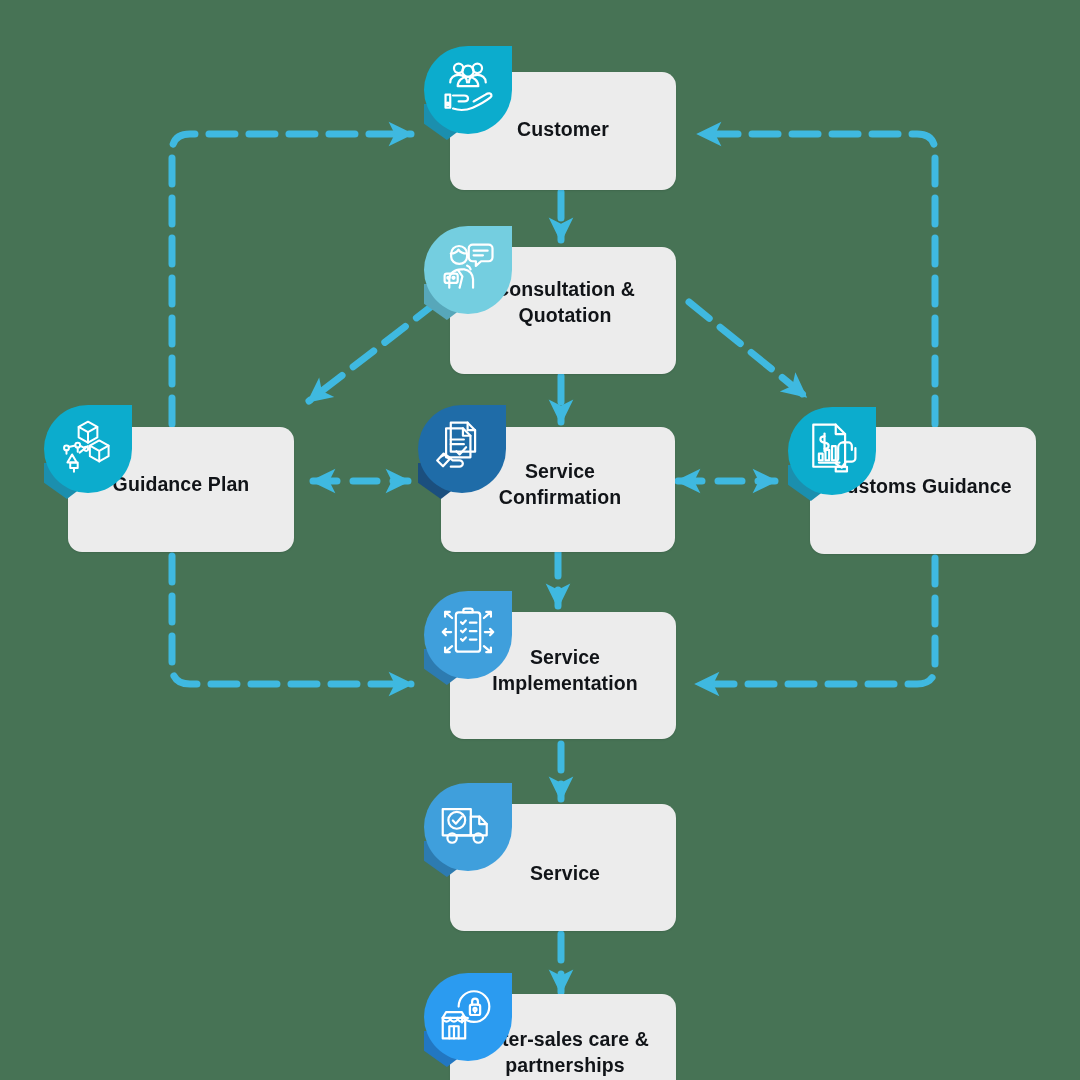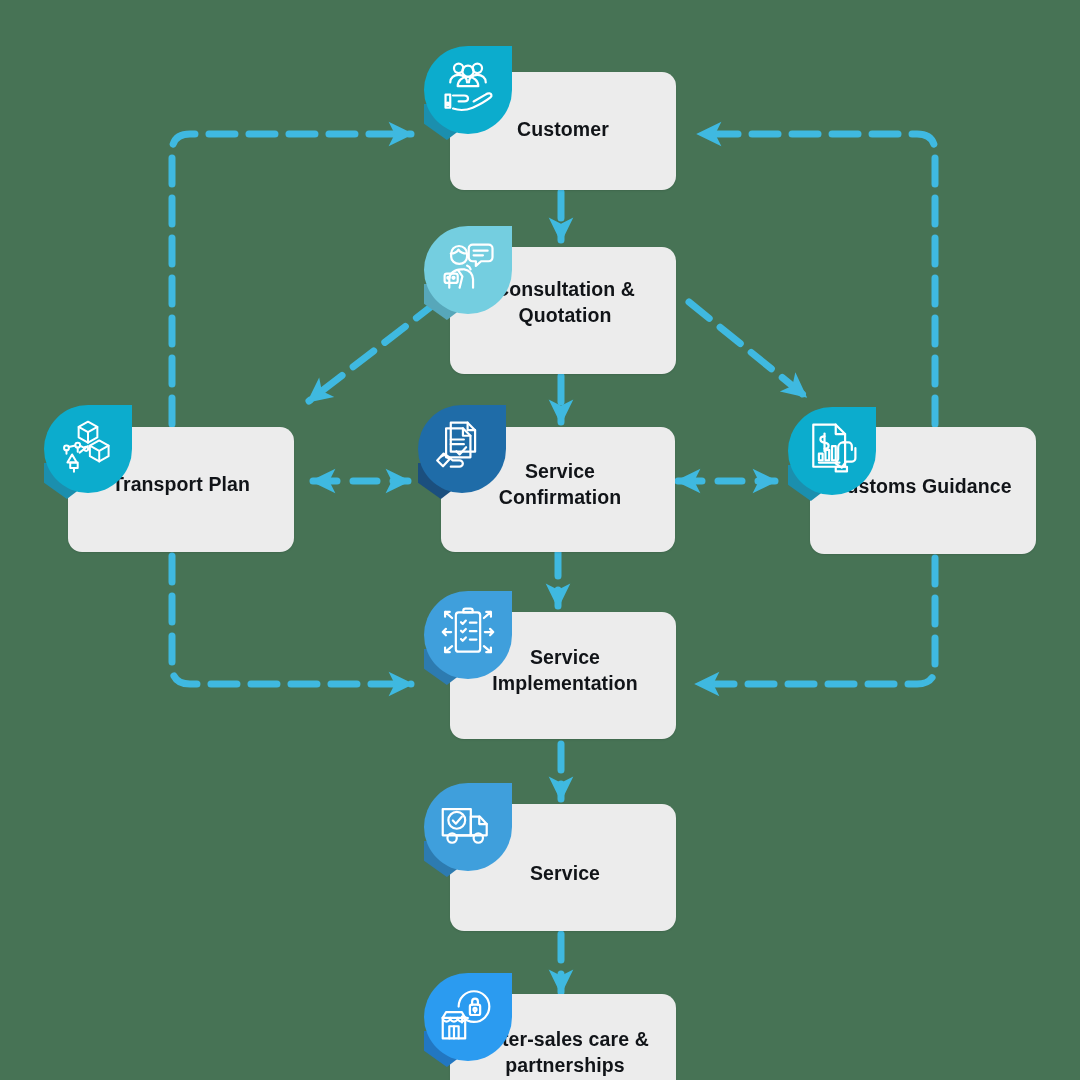--- a/index.html
+++ b/index.html
@@ -134,21 +134,21 @@
         <circle cx="16.5" cy="41.5" r="1.1"></circle>
         <path d="M37 6h17c2.4 0 4.2 1.8 4.2 4.2v9.4c0 2.3-1.8 4.2-4.2 4.2H46l-5.6 5v-5H37c-2.4 0-4.2-1.9-4.2-4.2v-9.4C32.8 7.8 34.6 6 37 6z"></path>
         <path d="M38 12.5h15M38 17.5h10"></path>
         <path d="M31 28.5c1.8.6 3.3 2.1 3.8 4"></path>
       </svg>
     </div>
   </div>
 
   <div class="node">
     <div class="box" style="left:68px;top:383px;width:226px;height:125px;"></div>
-    <div class="label" style="left:68px;top:427px;width:226px;">Transport Plan</div>
+    <div class="label" style="left:68px;top:427px;width:226px;">Guidance Plan</div>
     <div class="badge" style="left:44px;top:361px;">
       <div class="tail tail-tr" style="background:#1b8fae;"></div>
       <div class="tail tail-bl" style="background:#1b8fae;"></div>
       <div class="leaf" style="background:#0caccd;"></div>
       <svg viewBox="0 0 64 62" fill="none" stroke="#ffffff" stroke-width="2" stroke-linecap="round" stroke-linejoin="round">
         <path d="M32 4 42 9.6v11.2L32 26.4 22 20.8V9.6z"></path>
         <path d="M22 9.6 32 15.2l10-5.6M32 15.2v11.2"></path>
         <path d="M44 24 54 29.6v11.2L44 46.4 34 40.8V29.6z"></path>
         <path d="M34 29.6 44 35.2l10-5.6M44 35.2v11.2"></path>
         <path d="M32 30 23 37"></path>

